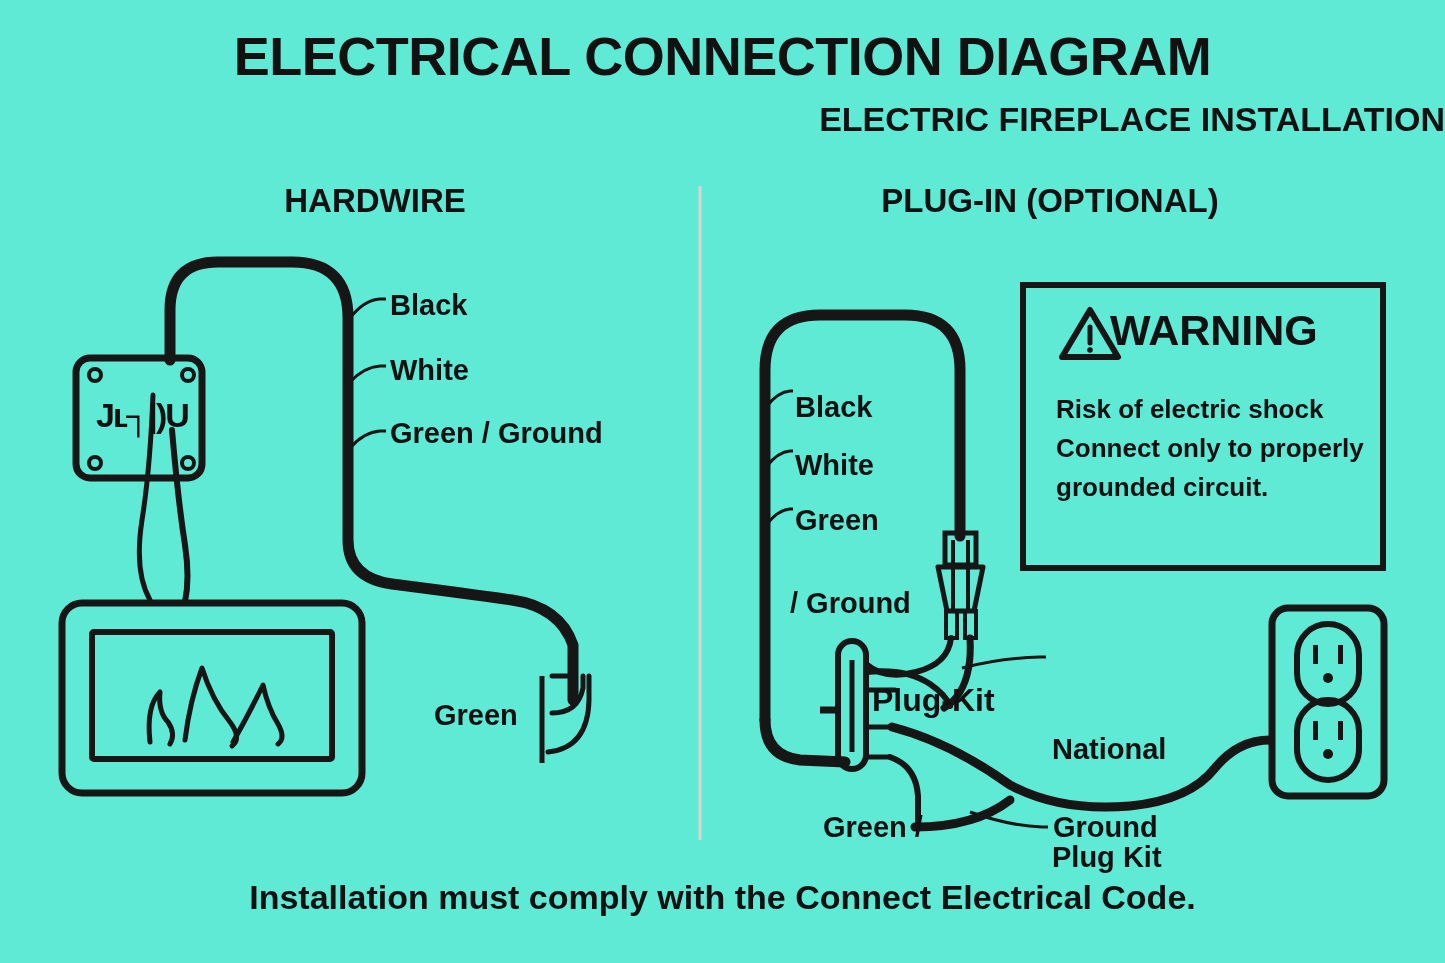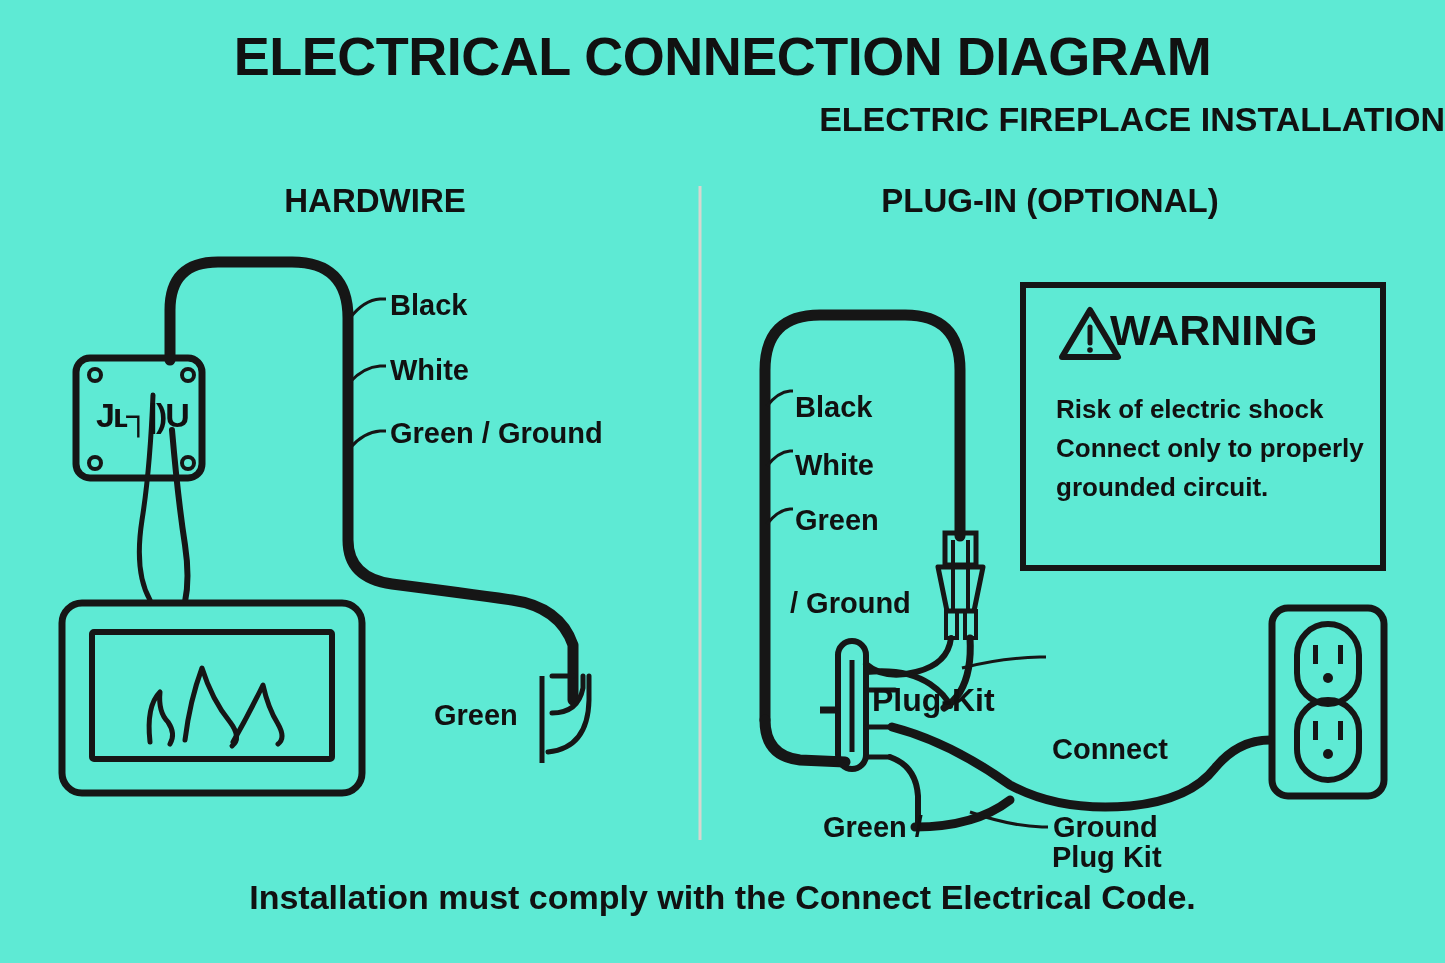--- a/index.html
+++ b/index.html
@@ -239,21 +239,21 @@
   <div class="txt" id="jbox-glyph">Jʟ┐|)U</div>
 
   <div class="txt wirelabel" id="lbl-black-r">Black</div>
   <div class="txt wirelabel" id="lbl-white-r">White</div>
   <div class="txt wirelabel" id="lbl-green-r">Green</div>
   <div class="txt wirelabel" id="lbl-ground-r">/ Ground</div>
 
   <div class="txt" id="lbl-plugkit-small">Plug-Kit</div>
 
   <div class="txt" id="lbl-optional">
-    <div>Connect</div>
+    <div>National</div>
     <div>Plug Kit</div>
   </div>
 
   <div class="txt" id="lbl-green-slash">Green /</div>
   <div class="txt" id="lbl-ground-bottom">Ground</div>
 
   <div class="txt" id="warn-body">Risk of electric shock Connect only to properly grounded circuit.</div>
   <div class="txt" id="warn-title">WARNING</div>
 
   <div class="txt" id="footer">Installation must comply with the Connect Electrical Code.</div>

